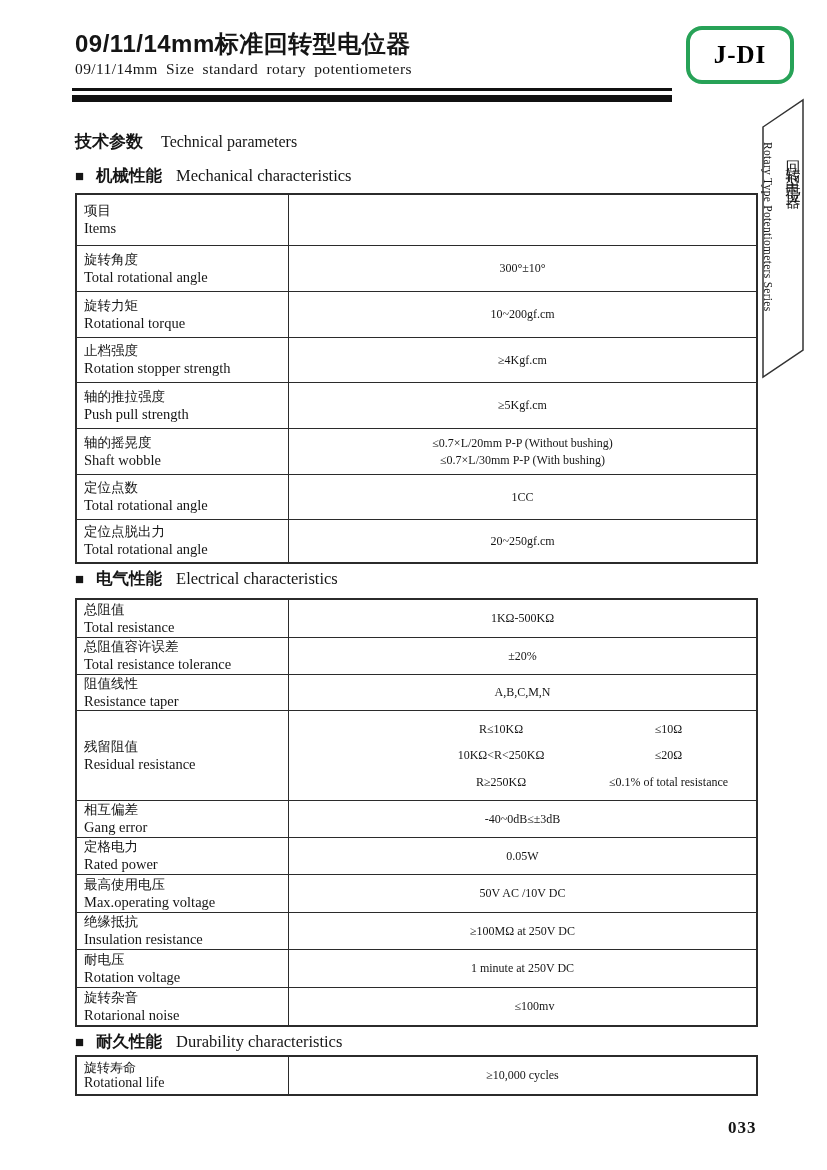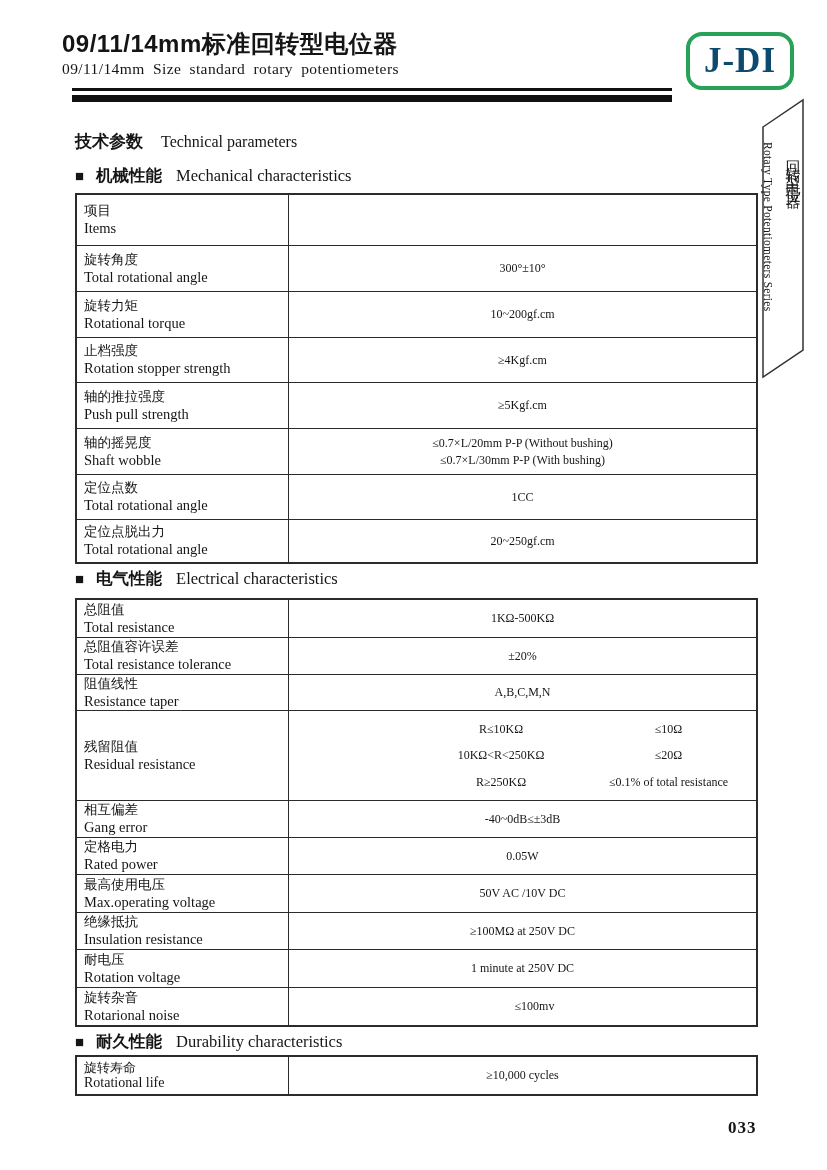--- a/index.html
+++ b/index.html
@@ -1,29 +1,29 @@
 <!DOCTYPE html>
 <html><head>
 <meta charset="utf-8">
 <style>
   html,body{margin:0;padding:0;background:#e8e8e8;}
   .page{position:relative;width:827px;height:1170px;background:#ffffff;margin:0 auto;
         font-family:"Liberation Serif","DejaVu Serif",serif;color:#151515;overflow:hidden;}
 
   
-  .title-block{position:absolute;left:62px;top:30px;}
+  .title-block{position:absolute;left:75px;top:30px;}
   .title-zh{font-family:"Liberation Sans","DejaVu Sans",sans-serif;font-weight:bold;
             font-size:24px;line-height:1.15;letter-spacing:.5px;}
   .title-en{font-size:15.5px;margin-top:2px;letter-spacing:.4px;word-spacing:4px;}
   .rule-thin{position:absolute;left:72px;top:88px;width:600px;height:3px;background:#111;}
   .rule-thick{position:absolute;left:72px;top:95px;width:600px;height:7px;background:#111;}
 
-  .logo{position:absolute;left:686px;top:32px;width:108px;height:58px;box-sizing:border-box;
+  .logo{position:absolute;left:686px;top:26px;width:108px;height:58px;box-sizing:border-box;
         border:4px solid #27a257;border-radius:16px;display:flex;align-items:center;justify-content:center;
-        font-weight:bold;font-size:35px;color:#0c4a6e;letter-spacing:1px;background:#fff;}
+        font-weight:bold;font-size:25px;color:#000000;letter-spacing:1px;background:#fff;}
 
   
   .tech-header{position:absolute;left:75px;top:130px;font-size:16px;}
   .tech-header .zh{font-family:"Liberation Sans","DejaVu Sans",sans-serif;font-weight:bold;font-size:17px;}
   .tech-header .en{margin-left:14px;font-size:16px;}
   .sec-head{position:absolute;left:75px;font-size:16px;}
   .sec-head .sq{font-size:15px;margin-right:8px;}
   .sec-head .zh{font-family:"Liberation Sans","DejaVu Sans",sans-serif;font-weight:700;font-size:16.5px;}
   .sec-head .en{margin-left:10px;font-size:16.5px;}
 

